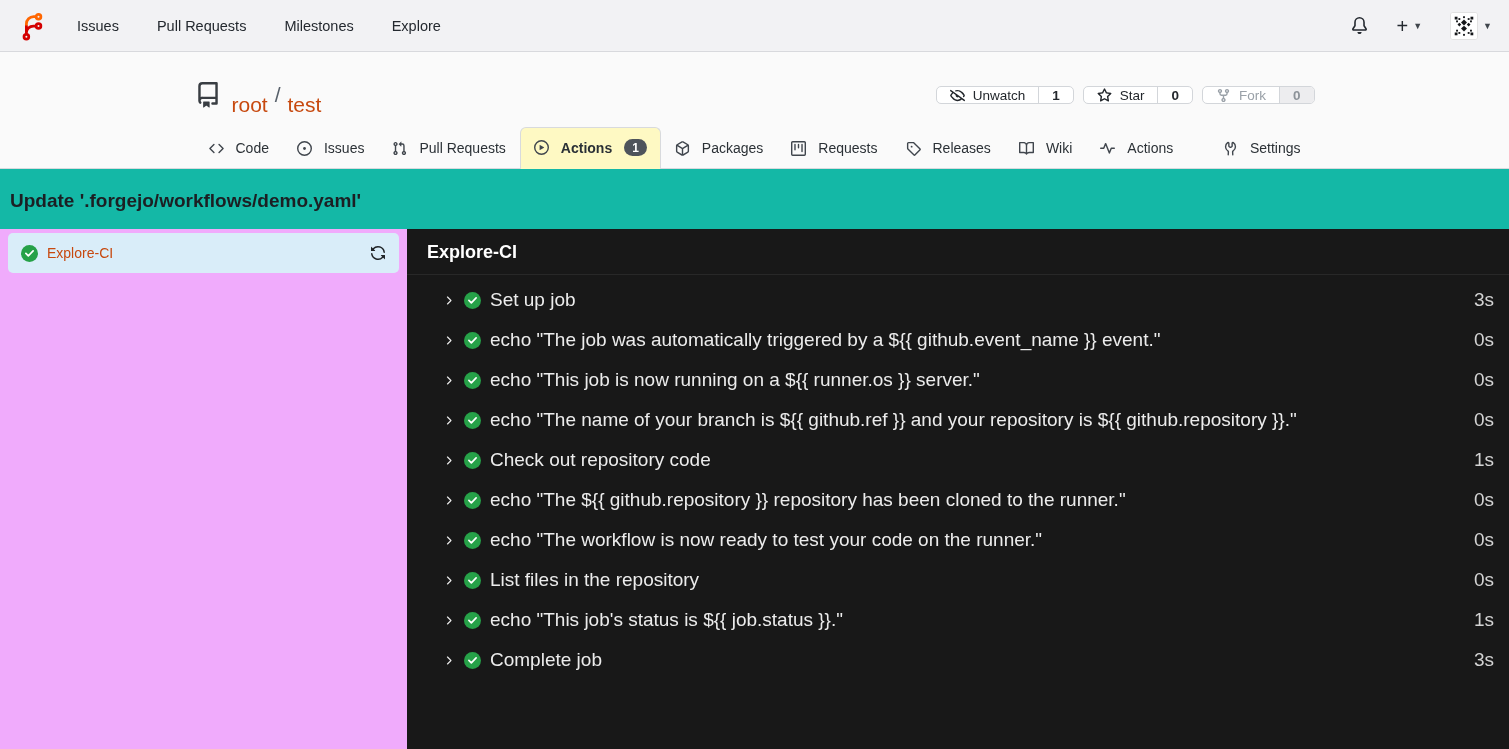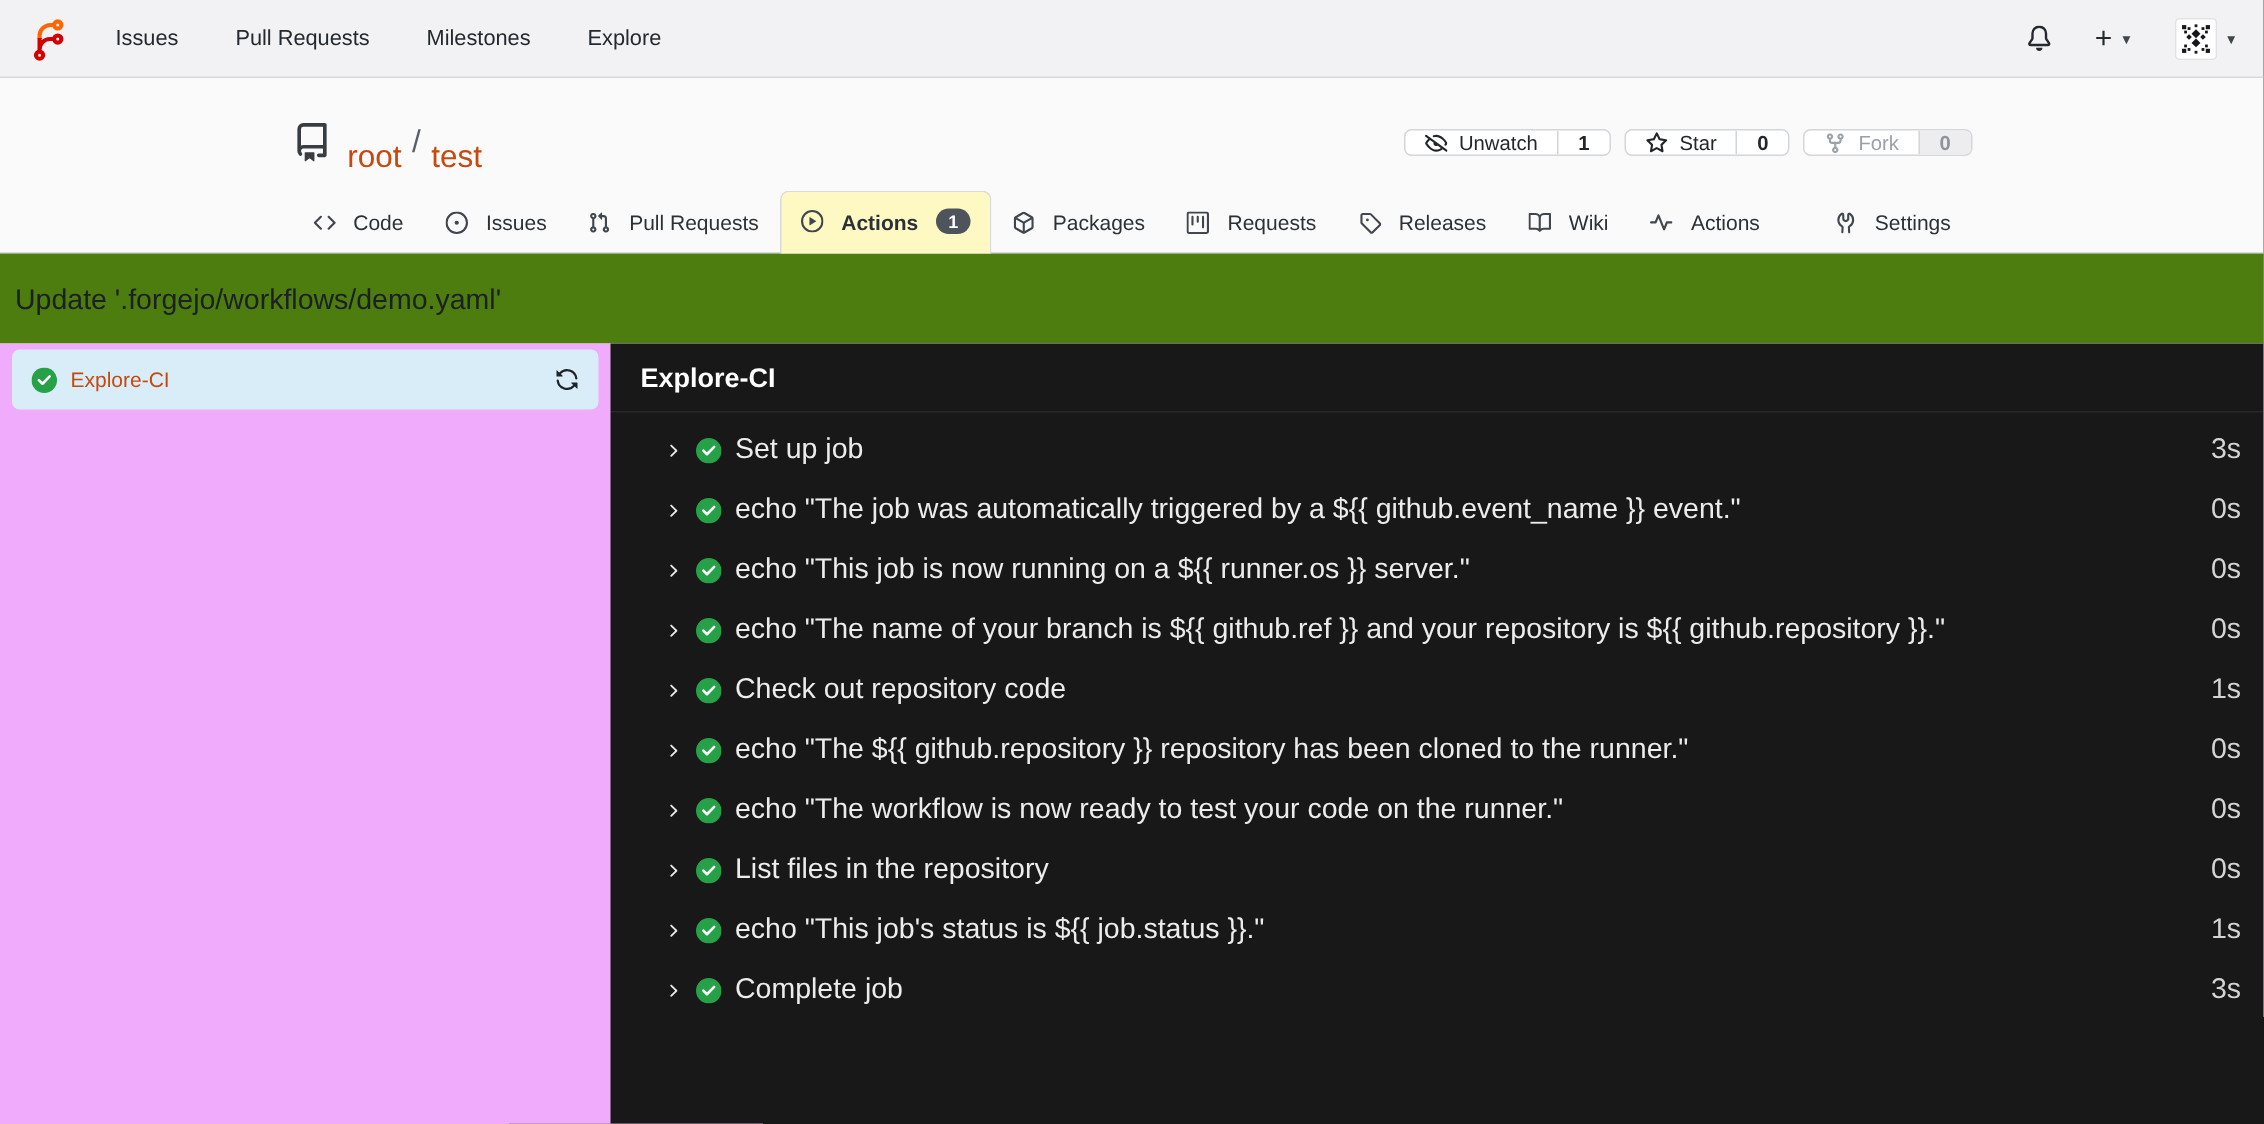--- a/index.html
+++ b/index.html
@@ -41,21 +41,21 @@
   .tab { display:flex; align-items:center; gap:12px; padding:11px 13px 12px; font-size:14px;
          color:#2b3136; border:1px solid transparent; border-bottom:none; }
   .tab svg { color:#40464d; }
   .tab.active { background:#fef9c3; border-color:#d8dadd; border-radius:6px 6px 0 0;
                 font-weight:700; margin-bottom:-1px; padding-bottom:13px; }
   .tab-badge { background:#4e545b; color:#fff; font-size:12px; font-weight:600;
                border-radius:10px; padding:1.5px 8px; }
   .tabs-spacer { flex:1; }
 
   
-  .page-title { font-size:19px; font-weight:400; color:#1c1f23; padding:21px 10px 17px; background:#4d7c0f; }
+  .page-title { font-size:19px; font-weight:700; color:#1c1f23; padding:21px 10px 17px; background:#14b8a6; }
 
   .run-view { display:flex; height:526px; background:#f0abfc; }
   .jobs-sidebar { width:407px; flex:none; padding:4px 8px 0; }
   .job-item { display:flex; align-items:center; gap:9px; height:40px; padding:0 13px;
               background:#d9edf9; border-radius:5px; font-size:14px; color:#c7490f; cursor:pointer; }
   .job-item .refresh-btn { margin-left:auto; color:#1f2428; cursor:pointer; }
 
   .log-panel { flex:1; background:#181818; display:flex; flex-direction:column; }
   .log-header { padding:13px 20px 11px; border-bottom:1px solid rgba(255,255,255,0.07); }
   .log-title { font-size:18px; font-weight:600; color:#ffffff; }

